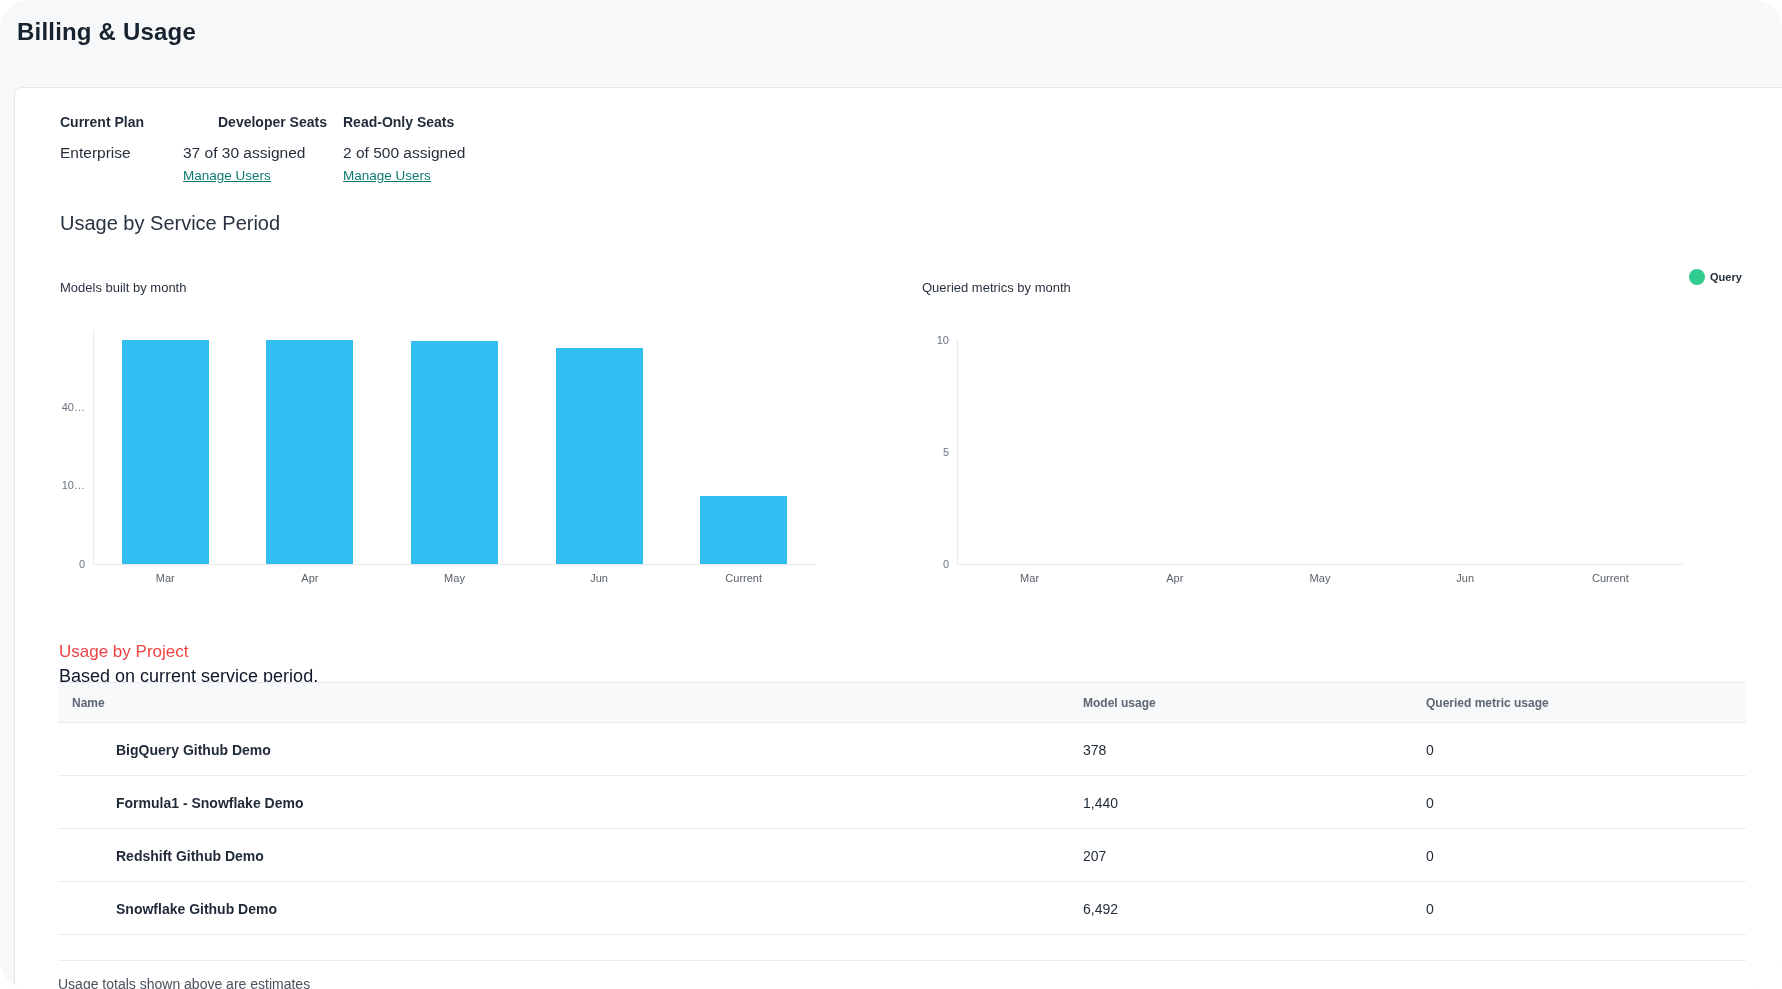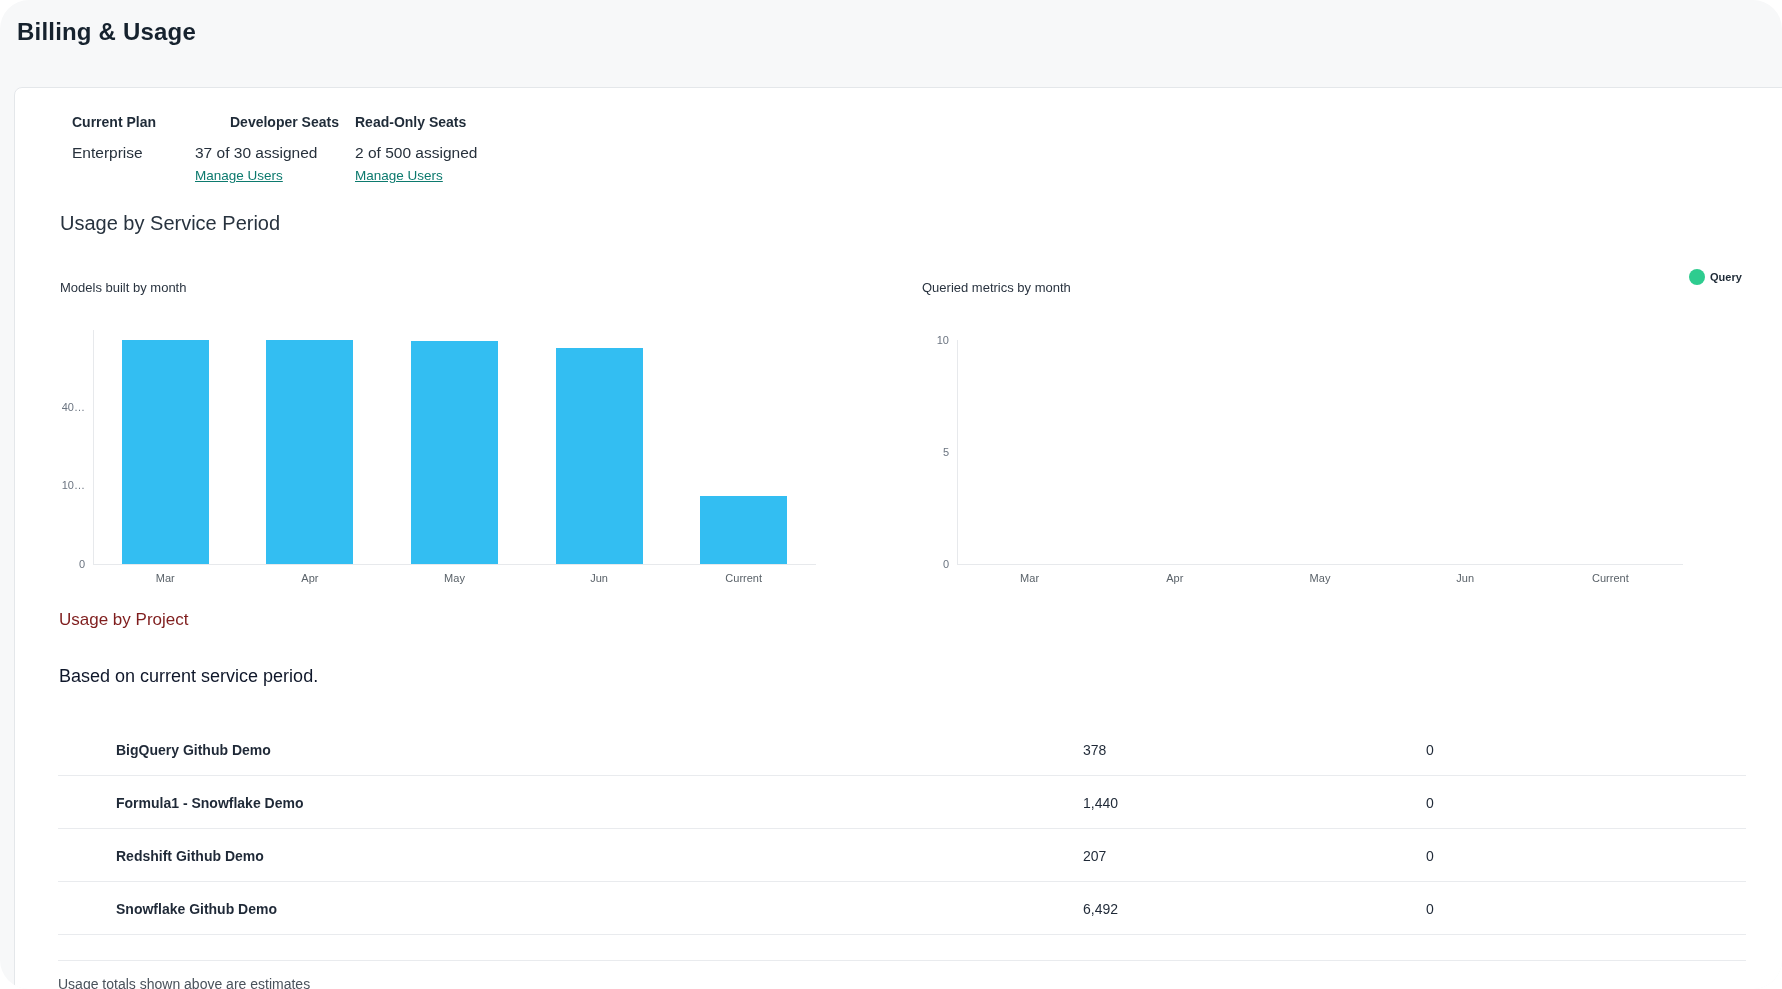--- a/index.html
+++ b/index.html
@@ -11,21 +11,21 @@
   }
   .page-title {
     position:absolute; left:17px; top:18px;
     font-size:24px; font-weight:700; color:#16222e; letter-spacing:.2px;
   }
   .card {
     position:absolute; left:14px; top:87px; width:1790px; height:960px;
     background:#ffffff; border:1px solid #e4e7ea; border-radius:8px;
   }
   
-  .plan-col { position:absolute; top:26px;margin-left:12px; }
+  .plan-col { position:absolute; top:26px; }
   .plan-label { font-size:14px; font-weight:700; color:#1f2b38; line-height:16px; }
   .plan-value { position:absolute; top:29px; left:0; font-size:15.5px; font-weight:400; color:#27313c; line-height:19px; white-space:nowrap; }
   .plan-link  { position:absolute; top:54px; left:0; font-size:13.5px; color:#0c7a6e; text-decoration:underline; line-height:16px; white-space:nowrap; cursor:pointer; }
   
   .section-heading {
     position:absolute; left:45px; top:124px;
     font-size:20px; font-weight:500; color:#28333f;
   }
   .chart-title {
     position:absolute; top:192px;
@@ -42,22 +42,22 @@
   }
   
   .chart-layer { position:absolute; left:0; top:0; }
   .axis-line-v { position:absolute; width:1px; background:#e7e9ec; }
   .axis-line-h { position:absolute; height:1px; background:#e7e9ec; }
   .ytick { position:absolute; font-size:11px; color:#6b7480; text-align:right; width:60px; line-height:12px; }
   .xtick { position:absolute; font-size:11px; color:#5a6269; text-align:center; line-height:13px; }
   .bar   { position:absolute; }
   
   .table-heading {
-    position:absolute; left:44px; top:522px;
-    font-size:17px; font-weight:500; color:#7f1d1d;
+    position:absolute; left:44px; top:554px;
+    font-size:17px; font-weight:500; color:#ef4444;
   }
   .table-subtitle {
     position:absolute; left:44px; top:581px;
     font-size:18px; font-weight:400; color:#0f172a; line-height:15px;
   }
   .table-header-band {
     position:absolute; left:43px; top:594px; width:1688px; height:41px;
     background:#f8f9fa; border-top:1px solid #e7e9ec; border-bottom:1px solid #e7e9ec;
   }
   .th { position:absolute; top:13px; font-size:12px; font-weight:600; color:#5d6874; line-height:15px; white-space:nowrap; }
@@ -132,20 +132,25 @@
         <div class="xtick" style="left: 974.6px; top: 484px; width: 80px;">Mar</div>
         <div class="xtick" style="left: 1119.8px; top: 484px; width: 80px;">Apr</div>
         <div class="xtick" style="left: 1265px; top: 484px; width: 80px;">May</div>
         <div class="xtick" style="left: 1410.2px; top: 484px; width: 80px;">Jun</div>
         <div class="xtick" style="left: 1555.4px; top: 484px; width: 80px;">Current</div>
       </div>
 
     <div class="table-heading">Usage by Project</div>
     <div class="table-subtitle">Based on current service period.</div>
 
+    <div class="table-header-band">
+      <div class="th th-name">Name</div>
+      <div class="th th-model">Model usage</div>
+      <div class="th th-queried">Queried metric usage</div>
+    </div>
 
     <div class="table-body" id="table-body">
         <div class="trow">
           <div class="td td-name">BigQuery Github Demo</div>
           <div class="td td-model">378</div>
           <div class="td td-queried">0</div>
         </div>
         <div class="trow">
           <div class="td td-name">Formula1 - Snowflake Demo</div>
           <div class="td td-model">1,440</div>

